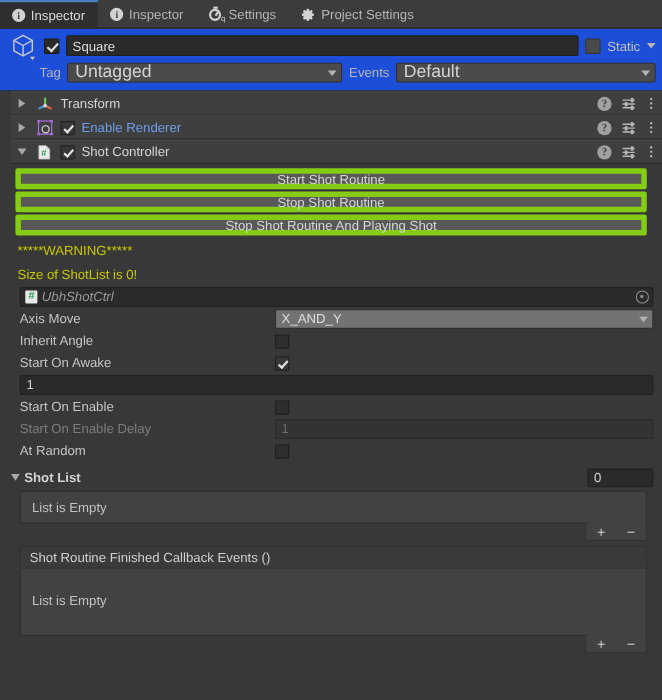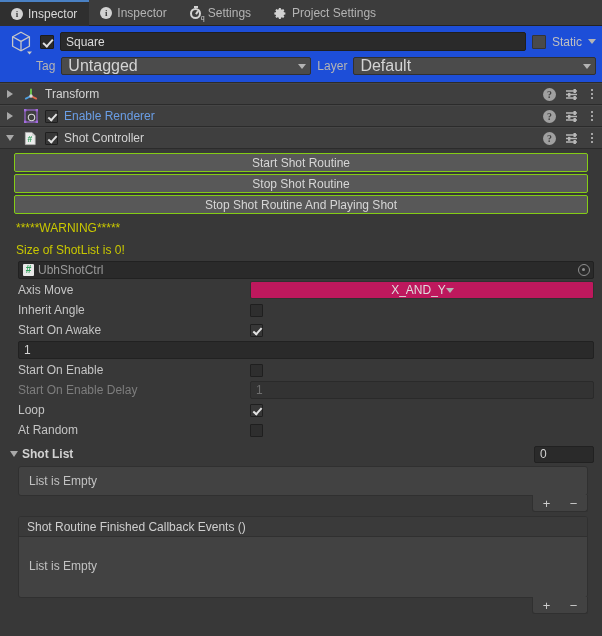--- a/index.html
+++ b/index.html
@@ -133,20 +133,21 @@
   .dd-tag { flex: 0 0 250px; }
   .dd-layer { flex: 1; }
 
   
   .comp-header {
     height: 22px; background: #3f3f3f;
     display: flex; align-items: center; gap: 6px;
     padding: 0 6px 0 4px;
     border-bottom: 1px solid #2b2b2b;
     border-top: 1px solid #464646;
+    margin-left: 10px;
   }
   .foldout {
     width: 12px; flex: 0 0 12px; display: flex; align-items: center; justify-content: center;
   }
   .tri-r { width: 0; height: 0; border-top: 4px solid transparent; border-bottom: 4px solid transparent; border-left: 6px solid #a8a8a8; }
   .tri-d { width: 0; height: 0; border-left: 4px solid transparent; border-right: 4px solid transparent; border-top: 6px solid #a8a8a8; }
   .comp-icon { width: 17px; height: 17px; flex: 0 0 17px; display: flex; align-items: center; justify-content: center; }
   .comp-title { font-size: 12px; color: #d4d4d4; flex: 1; }
   .comp-title.link { color: #6a9ee6; }
   .hdr-icons { display: flex; align-items: center; gap: 9px; }
@@ -155,54 +156,54 @@
     font-size: 10px; font-weight: bold; text-align: center; line-height: 13px;
     font-family: "Liberation Serif", serif;
   }
   .ico-preset { width: 14px; height: 13px; position: relative; }
 
   
   .comp-body { background: #383838; padding: 4px 0 0 0; }
   .btn-wrap { padding: 0 14px; }
   .ubtn {
     height: 19px; margin-bottom: 2px;
-    background: #585858; border: 1px solid #84cc16; border-radius: 2px;
+    background: #585858; border: 5px solid #84cc16; border-radius: 2px;
     display: flex; align-items: center; justify-content: center;
     color: #d6d6d6; font-size: 12px;
   }
   .warn { color: #c9c800; font-size: 12px; padding: 3px 0 0 16px; line-height: 19px; }
 
   .prop-row { display: flex; align-items: center; height: 20px; padding-left: 18px; }
   .prop-lbl { flex: 0 0 232px; font-size: 12px; color: #c4c4c4; }
   .prop-lbl.dim { color: #7d7d7d; }
   .prop-ctl { flex: 1; padding-right: 8px; display: flex; align-items: center; }
   .obj-field {
     flex: 1; height: 18px; background: #2a2a2a; border: 1px solid #212121; border-radius: 2px;
-    display: flex; align-items: center; gap: 4px; padding: 0 3px 0 4px; color: #9a9a9a; font-size: 12px;
+    display: flex; align-items: center; gap: 4px; padding: 0 3px 0 4px; color: #9a9a9a; font-size: 12px; font-style: italic;
   }
   .cs-ico {
     width: 11px; height: 12px; background: #e8e8e8; border-radius: 1px;
     position: relative; flex: 0 0 11px;
   }
   .cs-ico::after {
     content: "#"; position: absolute; inset: 0; color: #2fa05a;
     font-size: 10px; font-weight: bold; text-align: center; line-height: 12px;
     font-family: "Liberation Sans", sans-serif;
   }
   .obj-picker {
     width: 12px; height: 12px; border-radius: 50%; border: 1.5px solid #8e8e8e;
     position: relative; margin-left: auto; flex: 0 0 12px;
   }
   .obj-picker::after {
     content: ""; position: absolute; left: 3px; top: 3px; width: 3px; height: 3px;
     border-radius: 50%; background: #8e8e8e;
   }
   .enum-field {
-    flex: 1; height: 18px; background: #be185d; border: 1px solid #303030; border-radius: 2px;
-    display: flex; align-items: center; justify-content: center;
+    flex: 1; height: 18px; background: #737373; border: 1px solid #303030; border-radius: 2px;
+    display: flex; align-items: center; justify-content: space-between;
     padding: 0 4px 0 5px; color: #dedede; font-size: 12px;
   }
   .num-field {
     flex: 1; height: 18px; background: #2a2a2a; border: 1px solid #212121; border-radius: 2px;
     display: flex; align-items: center; padding: 0 5px; color: #d4d4d4; font-size: 12px;
   }
   .num-field.dim { color: #6e6e6e; background: #333; border-color: #2a2a2a; }
   .cb-sm {
     width: 13px; height: 13px; background: #2e2e2e; border: 1px solid #1f1f1f; border-radius: 1px;
     position: relative; flex: 0 0 13px;
@@ -305,21 +306,21 @@
     <span class="static-lbl">Static</span>
     <span class="caret-dn"></span>
   </div>
 
   <div class="go-row2">
     <span class="lbl-sm">Tag</span>
     <span class="dropdown dd-tag">
       <span>Untagged</span>
       <span class="caret-dn"></span>
     </span>
-    <span class="lbl-sm">Layer</span>
+    <span class="lbl-sm">Events</span>
     <span class="dropdown dd-layer">
       <span>Default</span>
       <span class="caret-dn"></span>
     </span>
   </div>
 </div>
 
 <div class="comp-header">
   <span class="foldout">
       <span class="tri-r"></span>
@@ -478,26 +479,20 @@
 
   <div class="prop-row">
     <span class="prop-lbl dim">Start On Enable Delay</span>
     <span class="prop-ctl">
       <span class="num-field dim">
         <span>1</span>
       </span>
     </span>
   </div>
 
-  <div class="prop-row">
-    <span class="prop-lbl">Loop</span>
-    <span class="prop-ctl">
-        <span class="cb-sm checked"></span>
-      </span>
-  </div>
 
   <div class="prop-row">
     <span class="prop-lbl">At Random</span>
     <span class="prop-ctl">
         <span class="cb-sm"></span>
       </span>
   </div>
 
   <div class="list-head">
     <span class="foldout">

